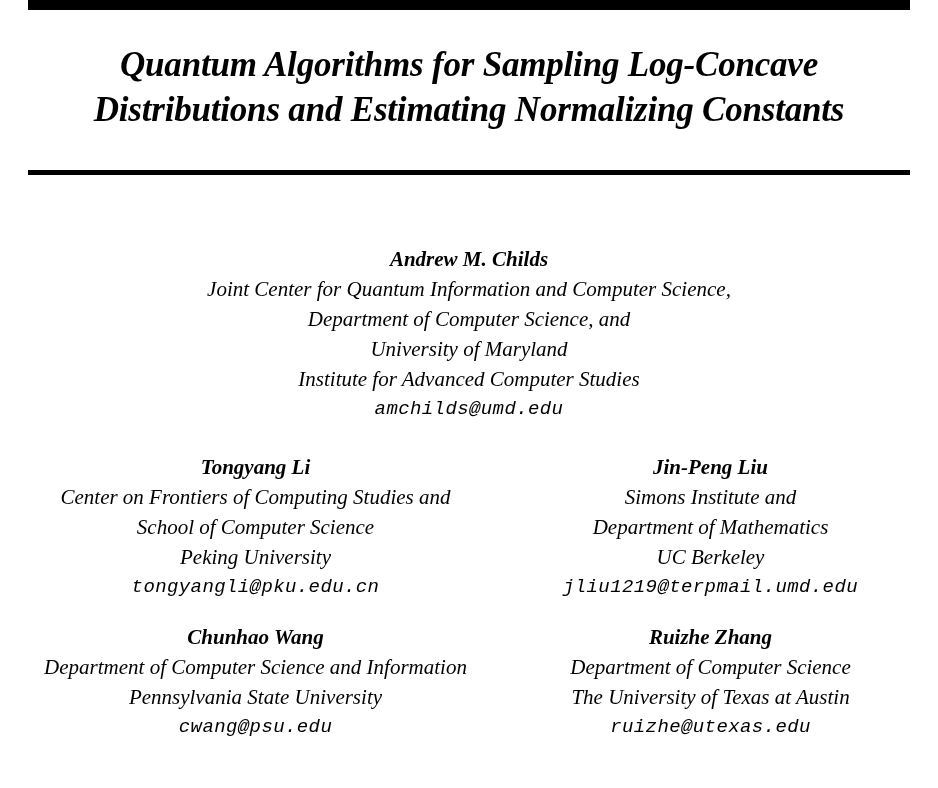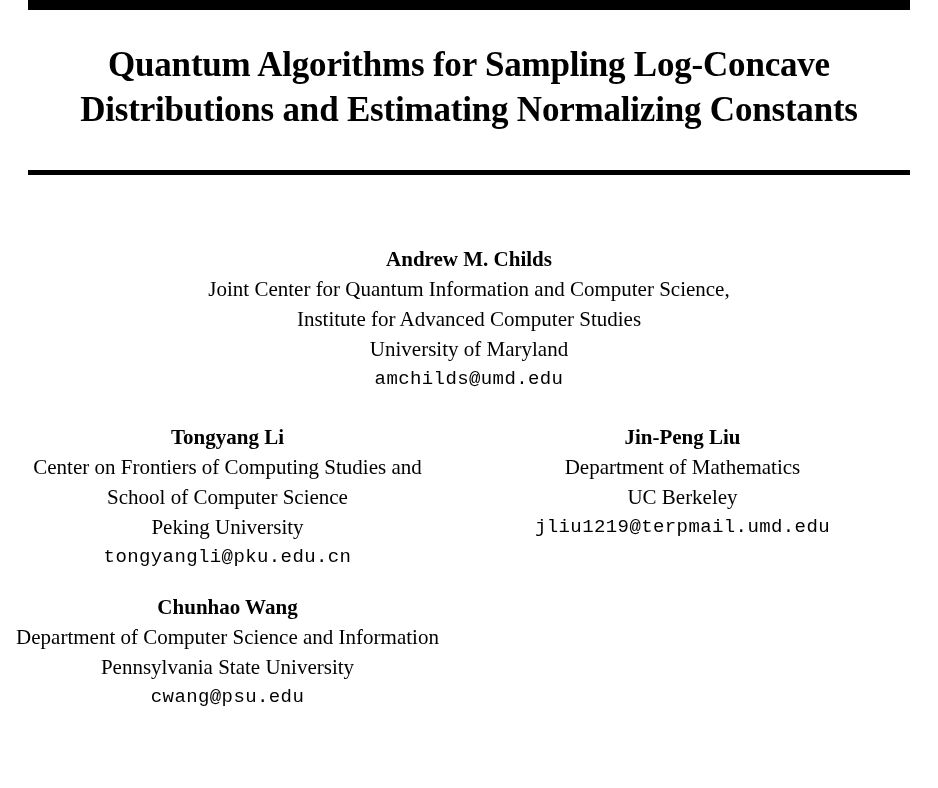--- a/index.html
+++ b/index.html
@@ -13,20 +13,21 @@
     font-family: "Liberation Serif", serif;
     color: #000000;
     overflow: hidden;
   }
   .page {
     position: relative;
     width: 938px;
     height: 772px;
     background: #ffffff;
     box-sizing: border-box;
+    font-style: italic;
   }
   .top-rule {
     position: absolute;
     top: 0;
     left: 28px;
     right: 28px;
     height: 10px;
     background: #000000;
   }
   .title-block {
@@ -76,21 +77,21 @@
     font-size: 19px;
     line-height: 30px;
     letter-spacing: 0.4px;
   }
   .single-col {
     margin-top: 48px;
   }
   .two-col {
     display: flex;
     flex-direction: row;
-    justify-content: flex-start;
+    justify-content: flex-end;
     margin-top: 28px;
   }
   .col {
     width: 455px;
     text-align: center;
   }
   .two-col.second-row {
     margin-top: 20px;
   }
 </style>
@@ -106,44 +107,52 @@
     <div class="title-line">Distributions and Estimating Normalizing Constants</div>
   </div>
 
   <div class="title-rule"></div>
 
   <div class="authors">
 
     <div class="author-block single-col">
       <div class="author-name">Andrew M. Childs</div>
       <div class="affil">Joint Center for Quantum Information and Computer Science,</div>
+      <div class="affil">Department of Computer Science, and</div>
+      <div class="affil">University of Maryland</div>
       <div class="affil">Institute for Advanced Computer Studies</div>
-      <div class="affil">University of Maryland</div>
       <div class="email">amchilds@umd.edu</div>
     </div>
 
     <div class="two-col">
       <div class="col author-block">
         <div class="author-name">Tongyang Li</div>
         <div class="affil">Center on Frontiers of Computing Studies and</div>
         <div class="affil">School of Computer Science</div>
         <div class="affil">Peking University</div>
         <div class="email">tongyangli@pku.edu.cn</div>
       </div>
       <div class="col author-block">
         <div class="author-name">Jin-Peng Liu</div>
+        <div class="affil">Simons Institute and</div>
         <div class="affil">Department of Mathematics</div>
         <div class="affil">UC Berkeley</div>
         <div class="email">jliu1219@terpmail.umd.edu</div>
       </div>
     </div>
 
     <div class="two-col second-row">
       <div class="col author-block">
         <div class="author-name">Chunhao Wang</div>
         <div class="affil">Department of Computer Science and Information</div>
         <div class="affil">Pennsylvania State University</div>
         <div class="email">cwang@psu.edu</div>
       </div>
+      <div class="col author-block">
+        <div class="author-name">Ruizhe Zhang</div>
+        <div class="affil">Department of Computer Science</div>
+        <div class="affil">The University of Texas at Austin</div>
+        <div class="email">ruizhe@utexas.edu</div>
+      </div>
     </div>
 
   </div>
 </div>
 
 </body></html>

